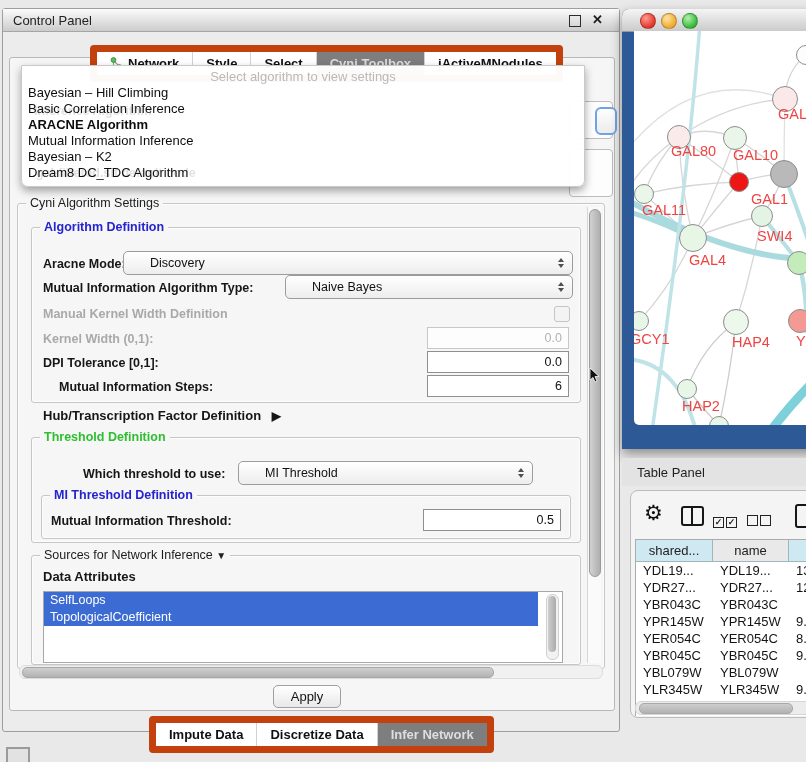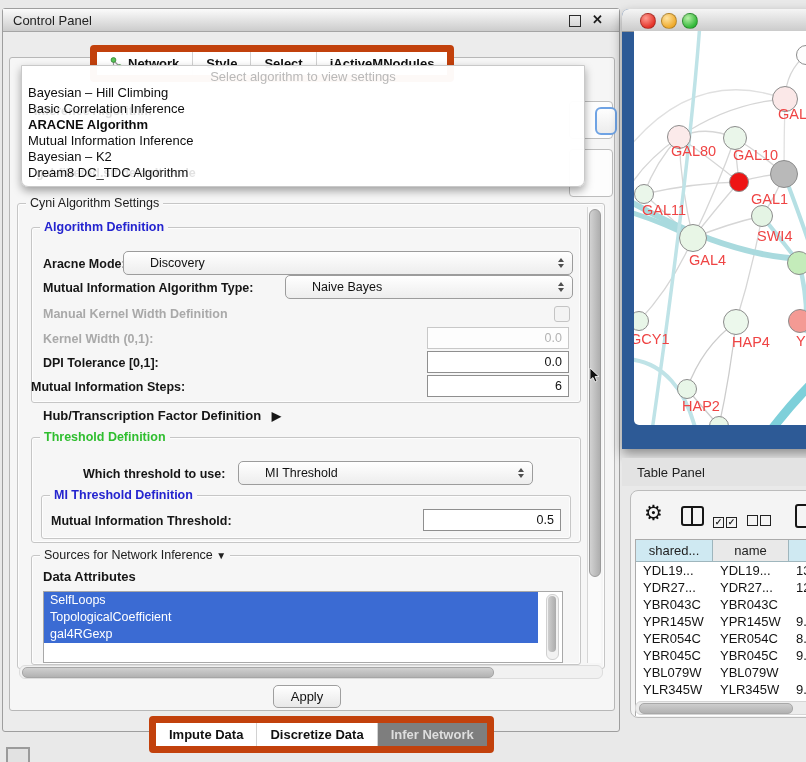--- a/index.html
+++ b/index.html
@@ -166,20 +166,23 @@
             <circle cx="3.5" cy="10.5" r="1.8" fill="#8adf8a" stroke="#2e7d2e" stroke-width="0.7"></circle>
           </svg>
           <span>Network</span>
         </div>
         <div class="seg">
           <span>Style</span>
         </div>
         <div class="seg">
           <span>Select</span>
         </div>
+        <div class="seg selected">
+          <span>Cyni Toolbox</span>
+        </div>
         <div class="seg">
           <span>jActiveMNodules</span>
         </div>
       </div>
 
     <div class="abs frag-box" style="left:566px;top:92px;width:42px;height:36px;"></div>
     <div class="abs" id="frag-spinner"></div>
     <div class="abs frag-box" style="left:566px;top:140px;width:42px;height:46px;"></div>
 
     <div class="abs" id="algo-popup">
@@ -218,21 +221,21 @@
           <span class="tri-up"></span>
           <span class="tri-dn"></span>
         </span>
     </div>
     <div class="abs lbl disabled" style="left:40px;top:298px;">Manual Kernel Width Definition</div>
     <div class="abs cb" style="left:551px;top:297px;"></div>
     <div class="abs lbl disabled" style="left:40px;top:323px;">Kernel Width (0,1):</div>
     <div class="abs tinput disabled" style="left:424px;top:318px;width:142px;">0.0</div>
     <div class="abs lbl" style="left:40px;top:347px;">DPI Tolerance [0,1]:</div>
     <div class="abs tinput" style="left:424px;top:342px;width:142px;">0.0</div>
-    <div class="abs lbl" style="left:28px;top:371px;">Mutual Information Steps:</div>
+    <div class="abs lbl" style="left:56px;top:371px;">Mutual Information Steps:</div>
     <div class="abs tinput" style="left:424px;top:366px;width:142px;">6</div>
 
     <div class="abs lbl" style="left:40px;top:399px;font-size:13px;">
       <span>Hub/Transcription Factor Definition</span>
       <span style="margin-left:7px;font-size:12px;">▶</span>
     </div>
 
     <div class="abs group" style="left:28px;top:428px;width:548px;height:104px;">
       <div class="gtitle green">Threshold Definition</div>
     </div>
@@ -254,21 +257,20 @@
       <div class="gtitle plain">
         <span>Sources for Network Inference</span>
         <span style="font-size:10px;color:#222;">▼</span>
       </div>
     </div>
     <div class="abs lbl" style="left:40px;top:560px;font-size:13px;">Data Attributes</div>
     <div class="abs" id="attr-list">
       <div id="attr-items">
           <div class="attr-item">SelfLoops</div>
           <div class="attr-item">TopologicalCoefficient</div>
-          <div class="attr-item">gal4RGexp</div>
         </div>
       <div id="attr-vscroll">
           <div id="attr-vthumb"></div>
         </div>
     </div>
 
     <div class="abs" id="v-scroll">
         <div id="v-thumb"></div>
       </div>
     <div class="abs" id="h-scroll">

